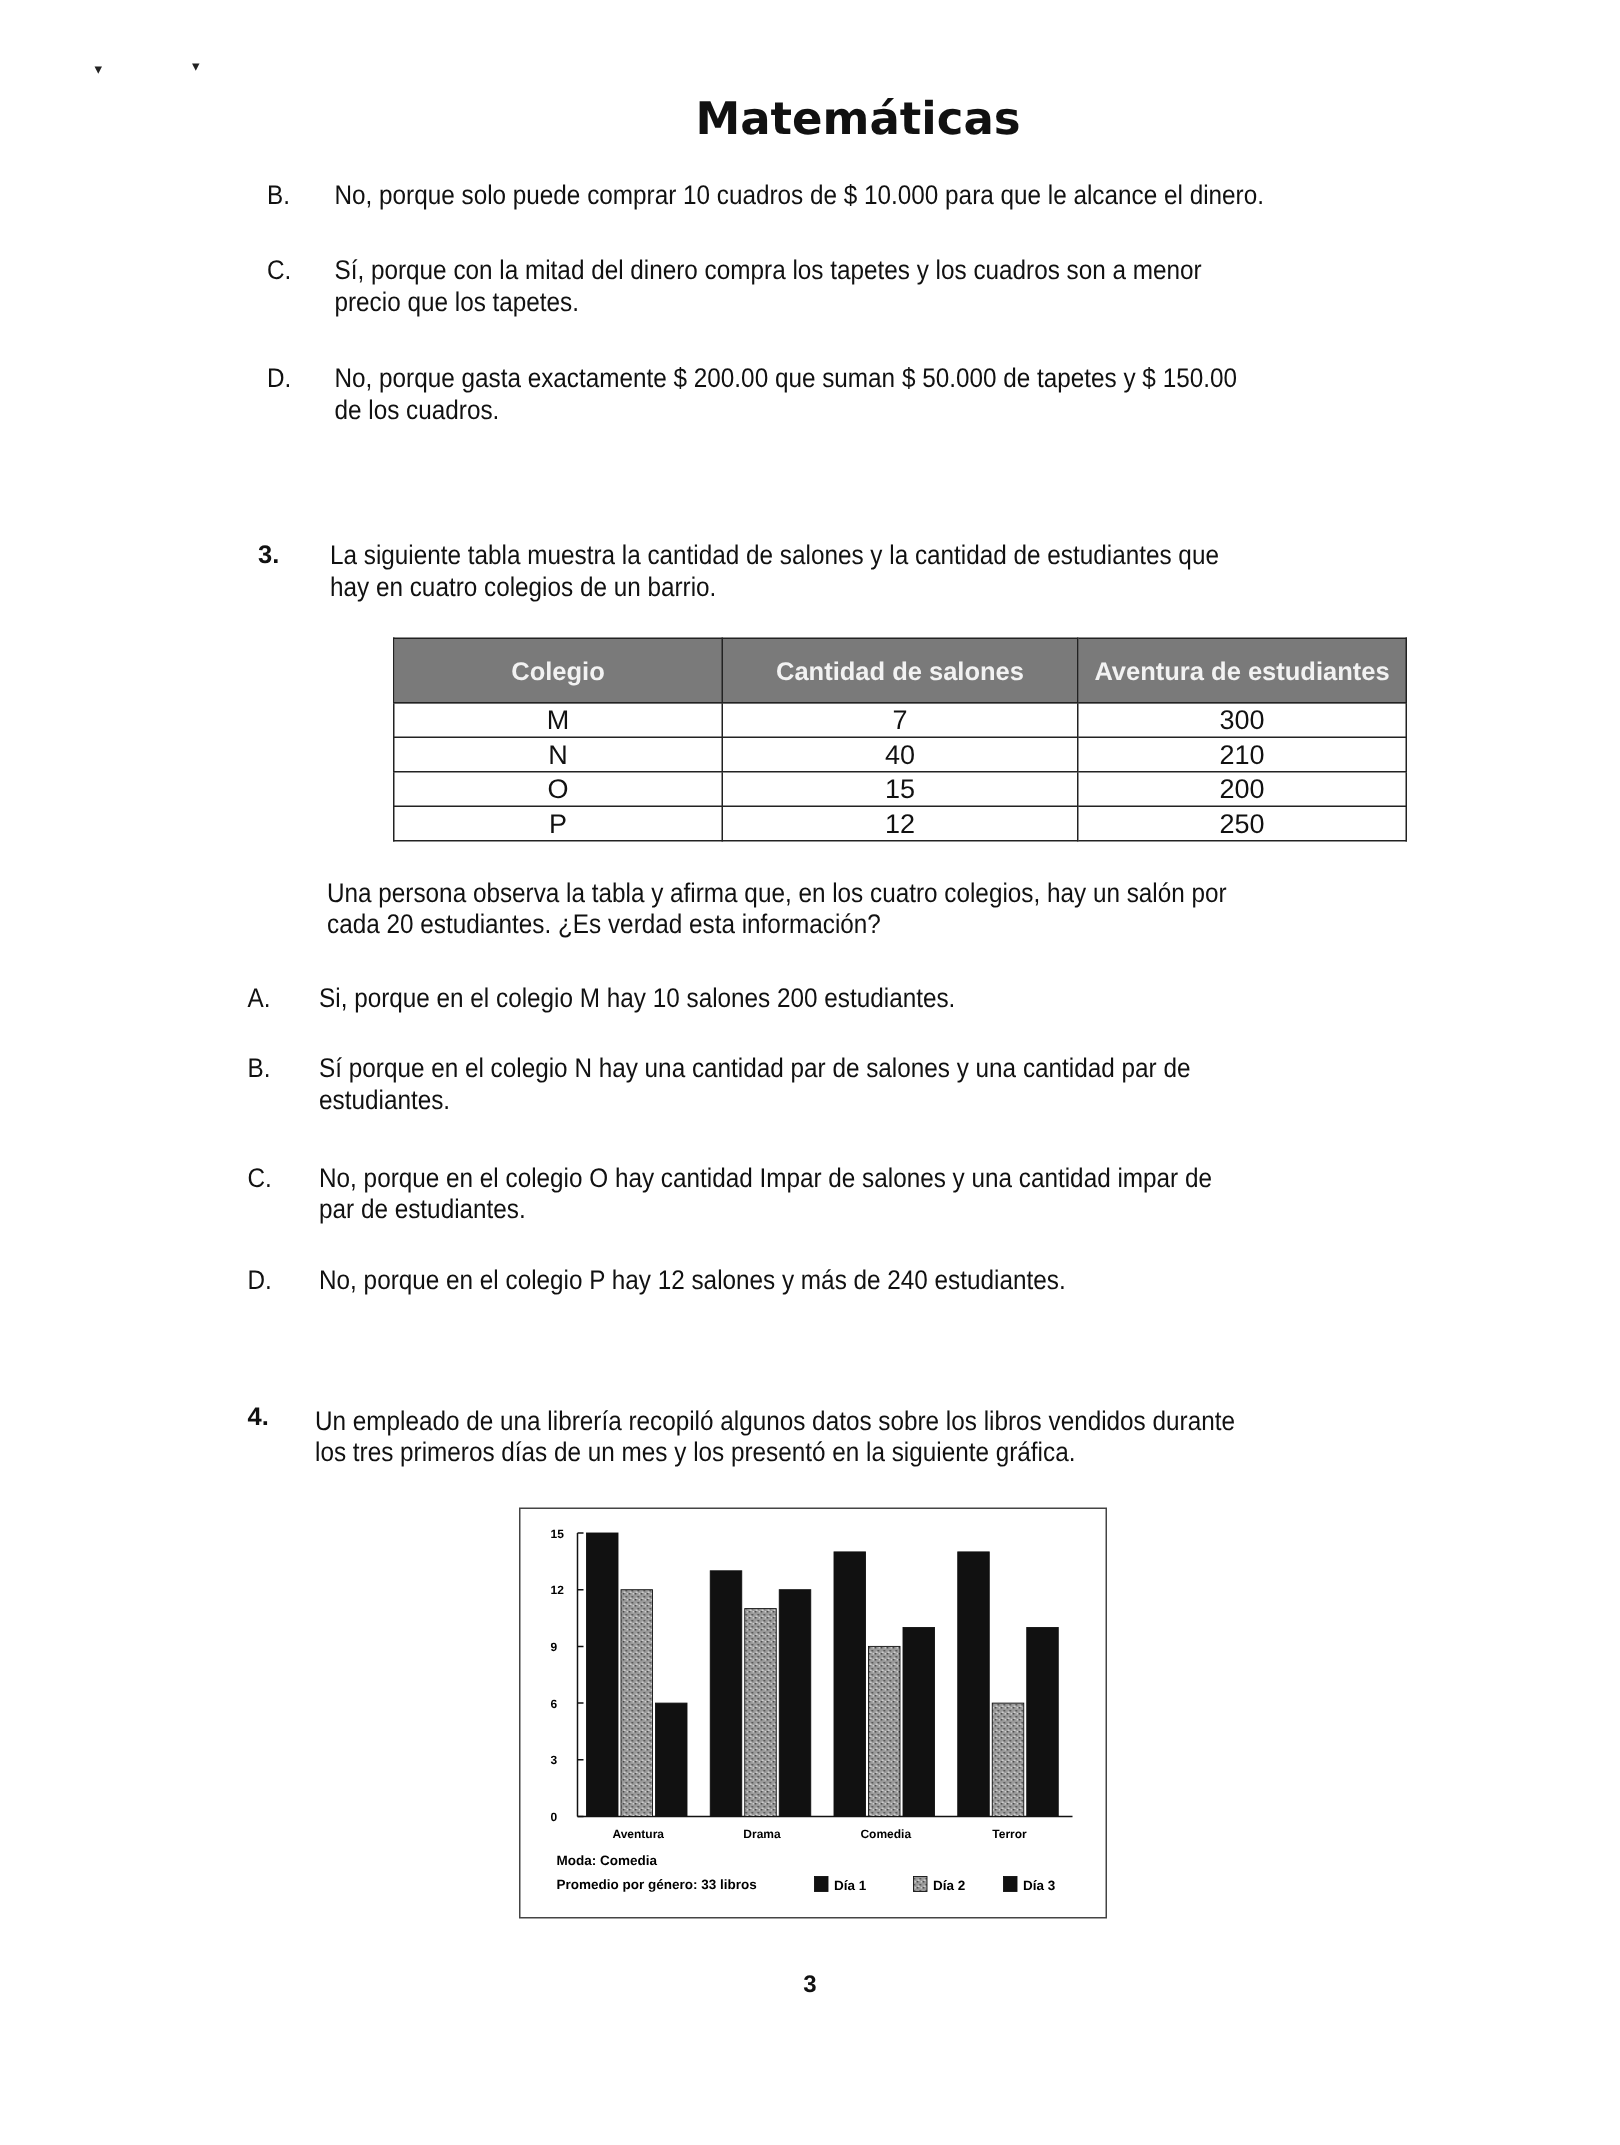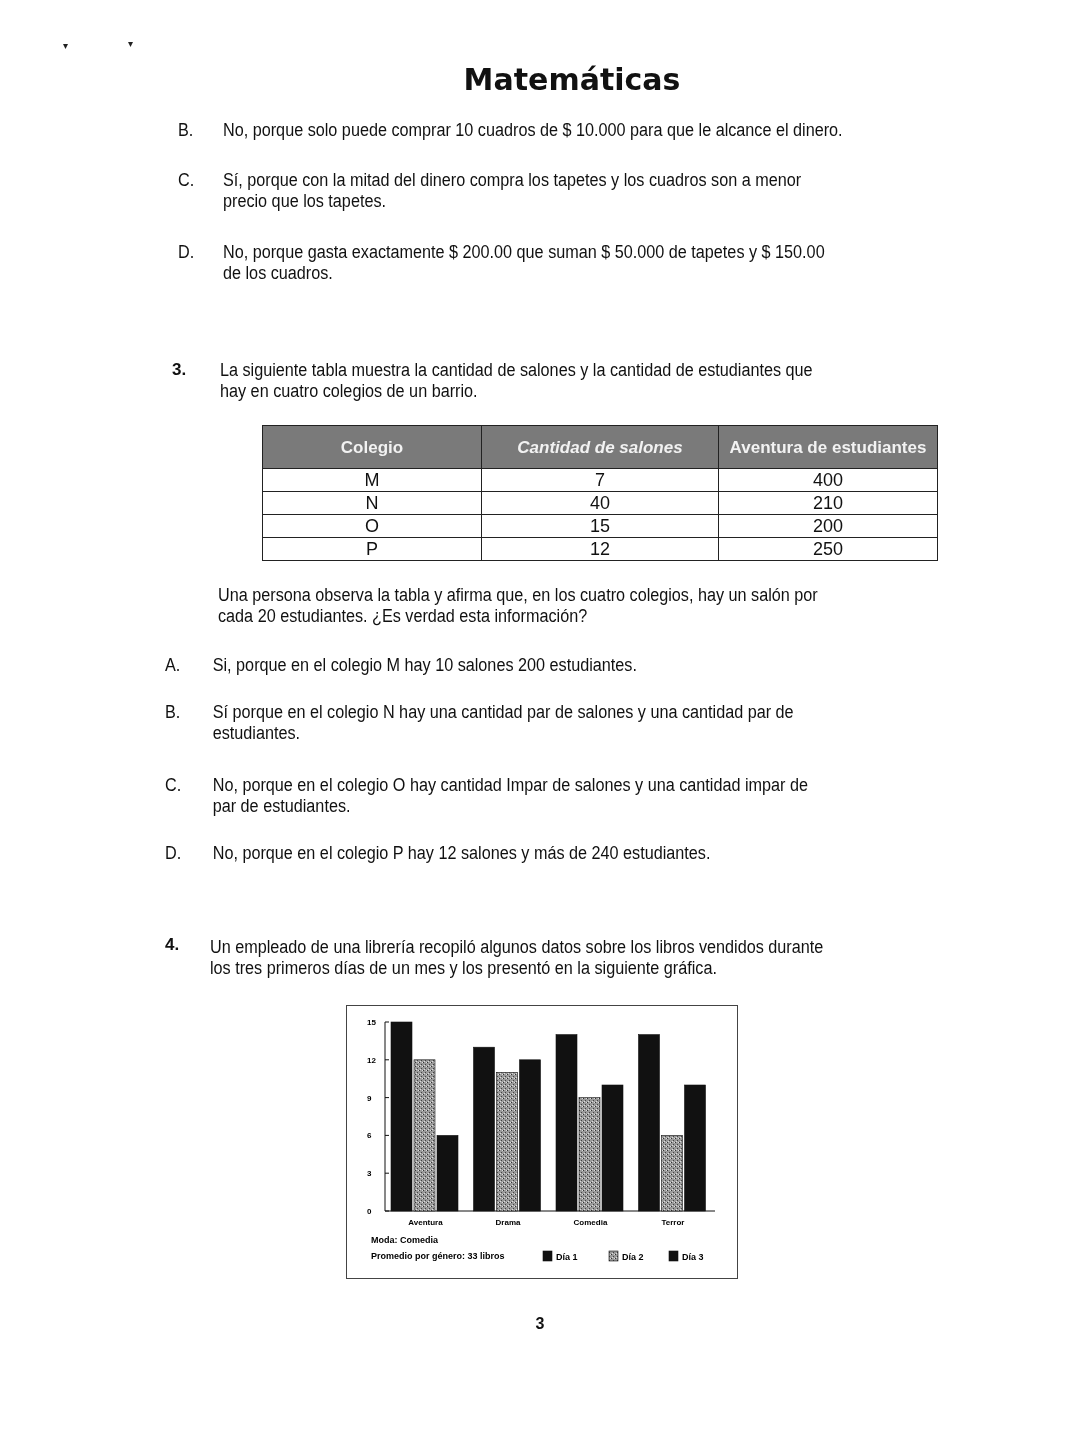--- a/index.html
+++ b/index.html
@@ -42,29 +42,29 @@
 </div>
 
 <div class="qnum" style="left:172px;top:360px;">3.</div>
 <div class="qtext" style="left:220px;top:360px;width:800px;white-space:pre-wrap;">La siguiente tabla muestra la cantidad de salones y la cantidad de estudiantes que
 hay en cuatro colegios de un barrio.</div>
 
 <table class="data">
   <thead>
     <tr>
       <th style="width:210px;">Colegio</th>
-      <th style="width:228px;font-style:italic;">Cantidad de salones</th>
+      <th style="width:228px;">Cantidad de salones</th>
       <th>Aventura de estudiantes</th>
     </tr>
   </thead>
   <tbody>
     <tr>
       <td>M</td>
       <td>7</td>
-      <td>400</td>
+      <td>300</td>
     </tr>
     <tr>
       <td>N</td>
       <td>40</td>
       <td>210</td>
     </tr>
     <tr>
       <td>O</td>
       <td>15</td>
       <td>200</td>

